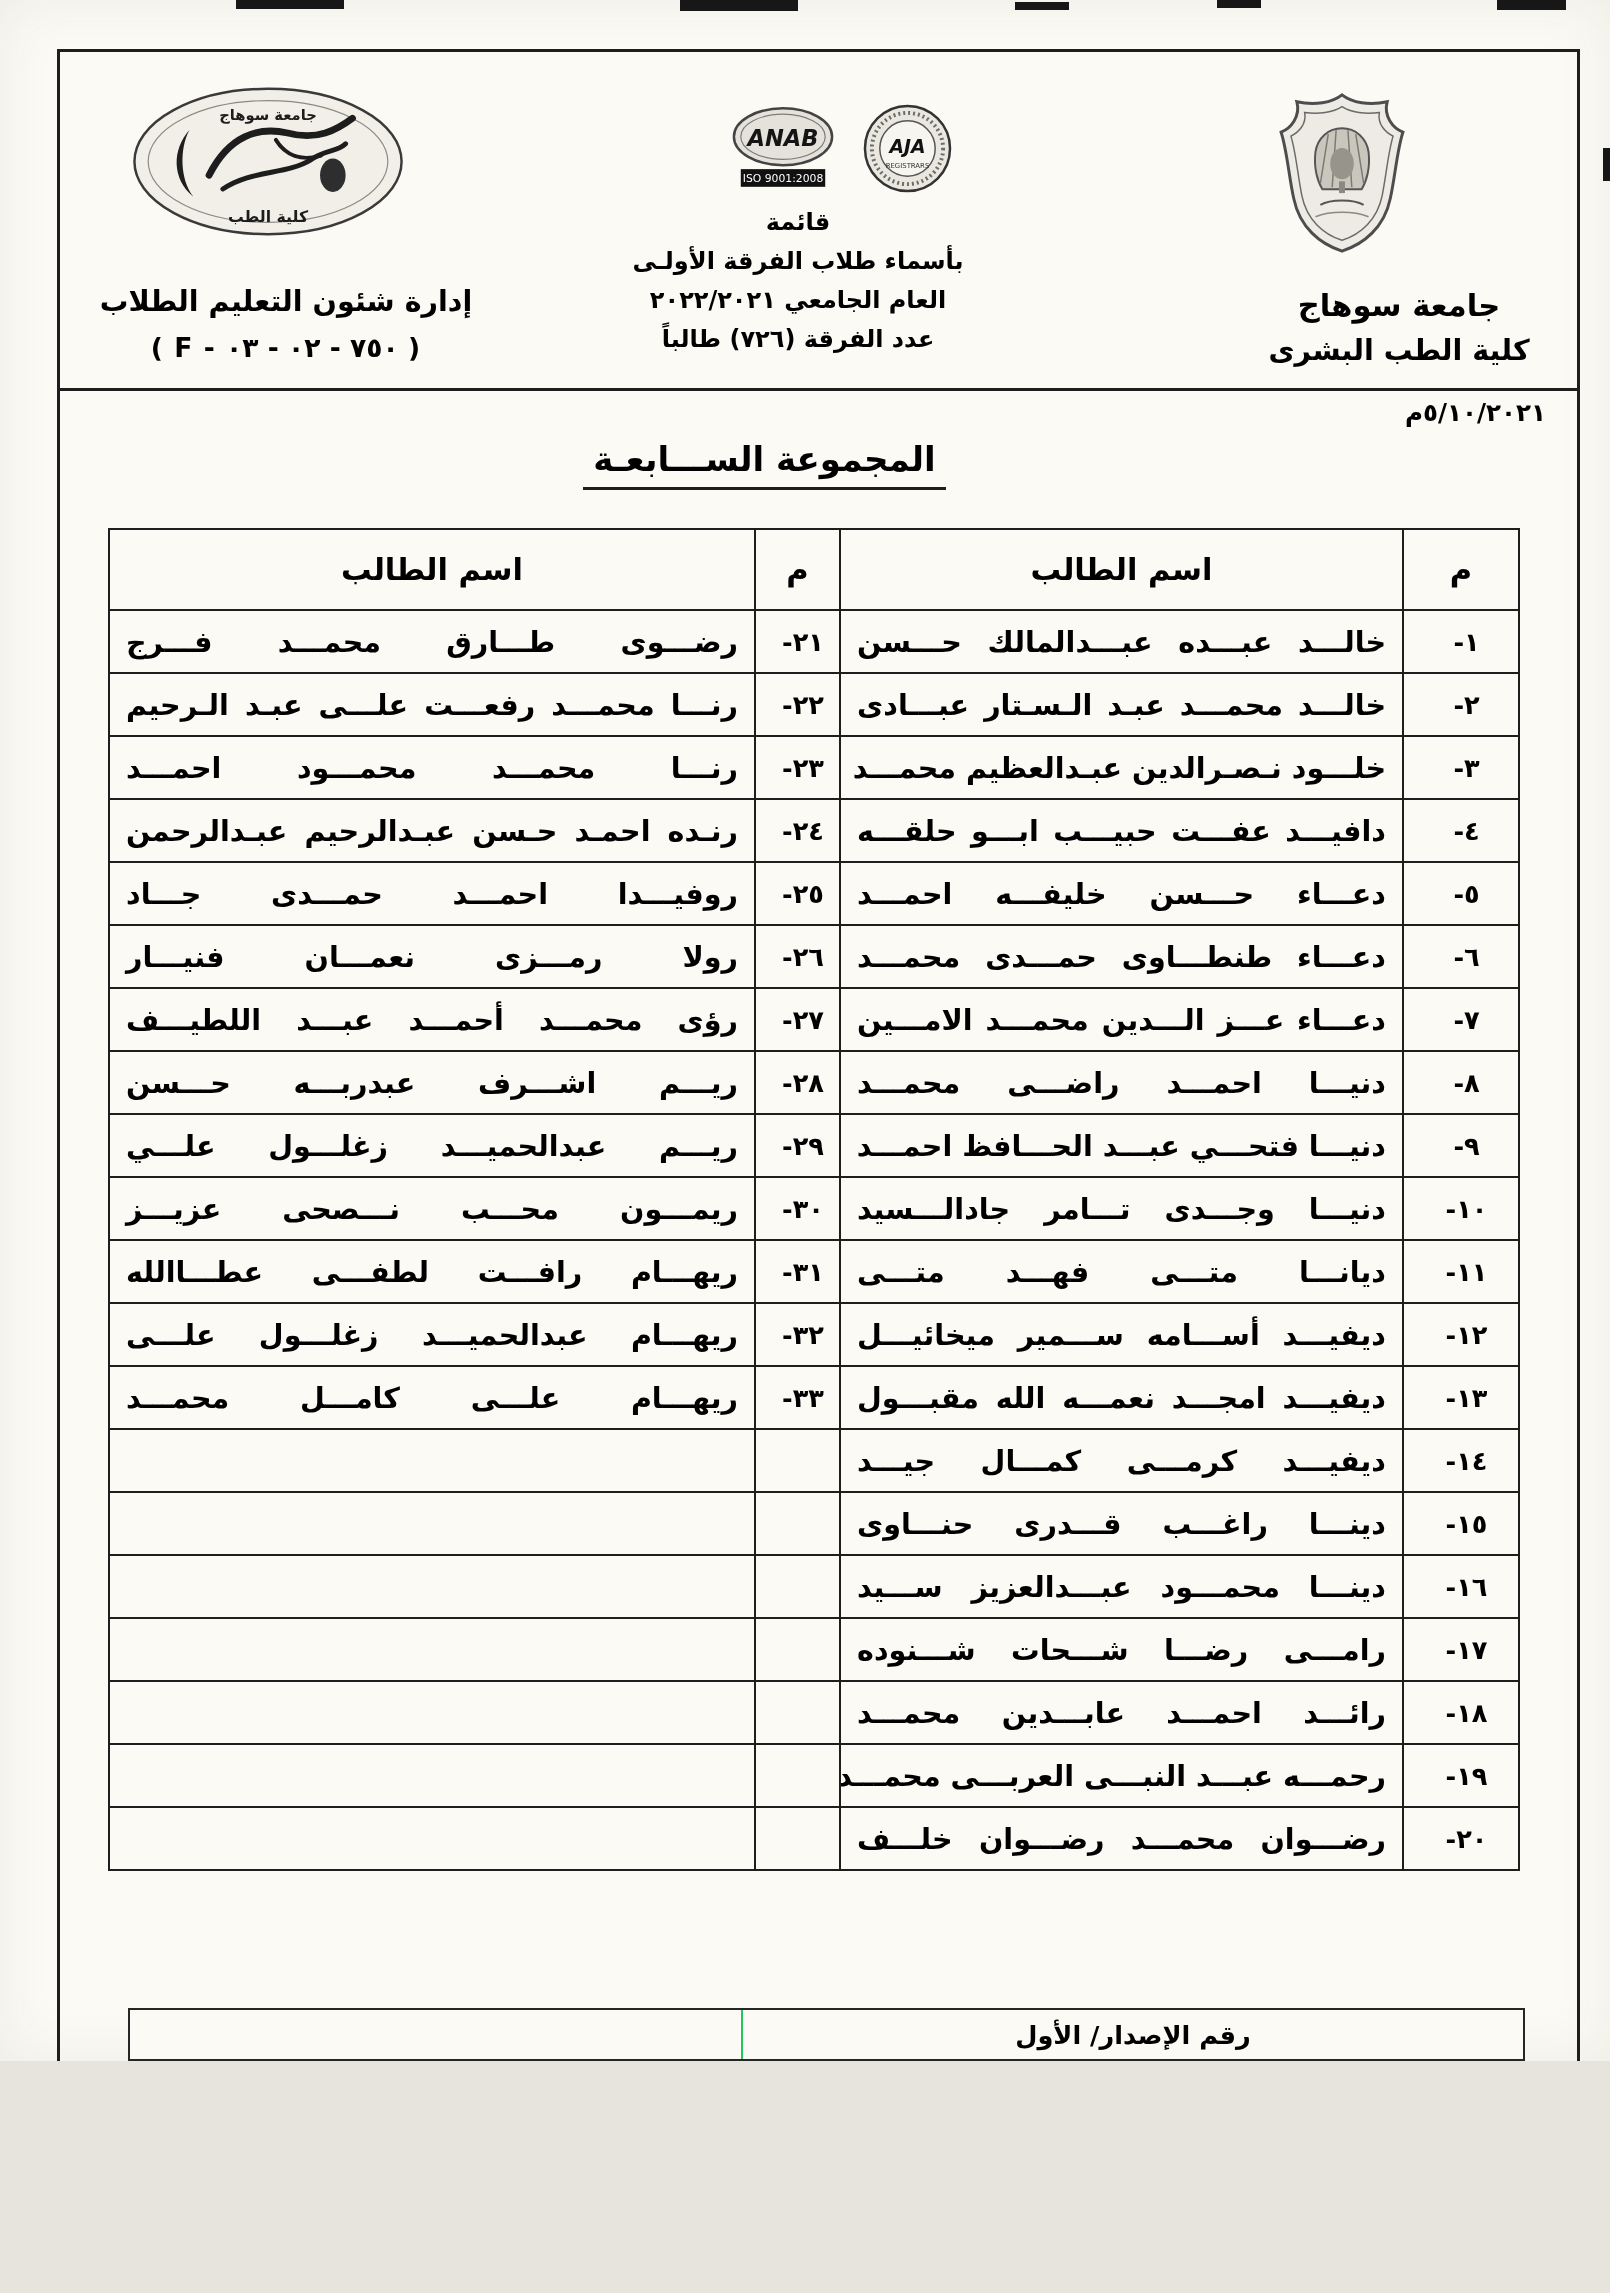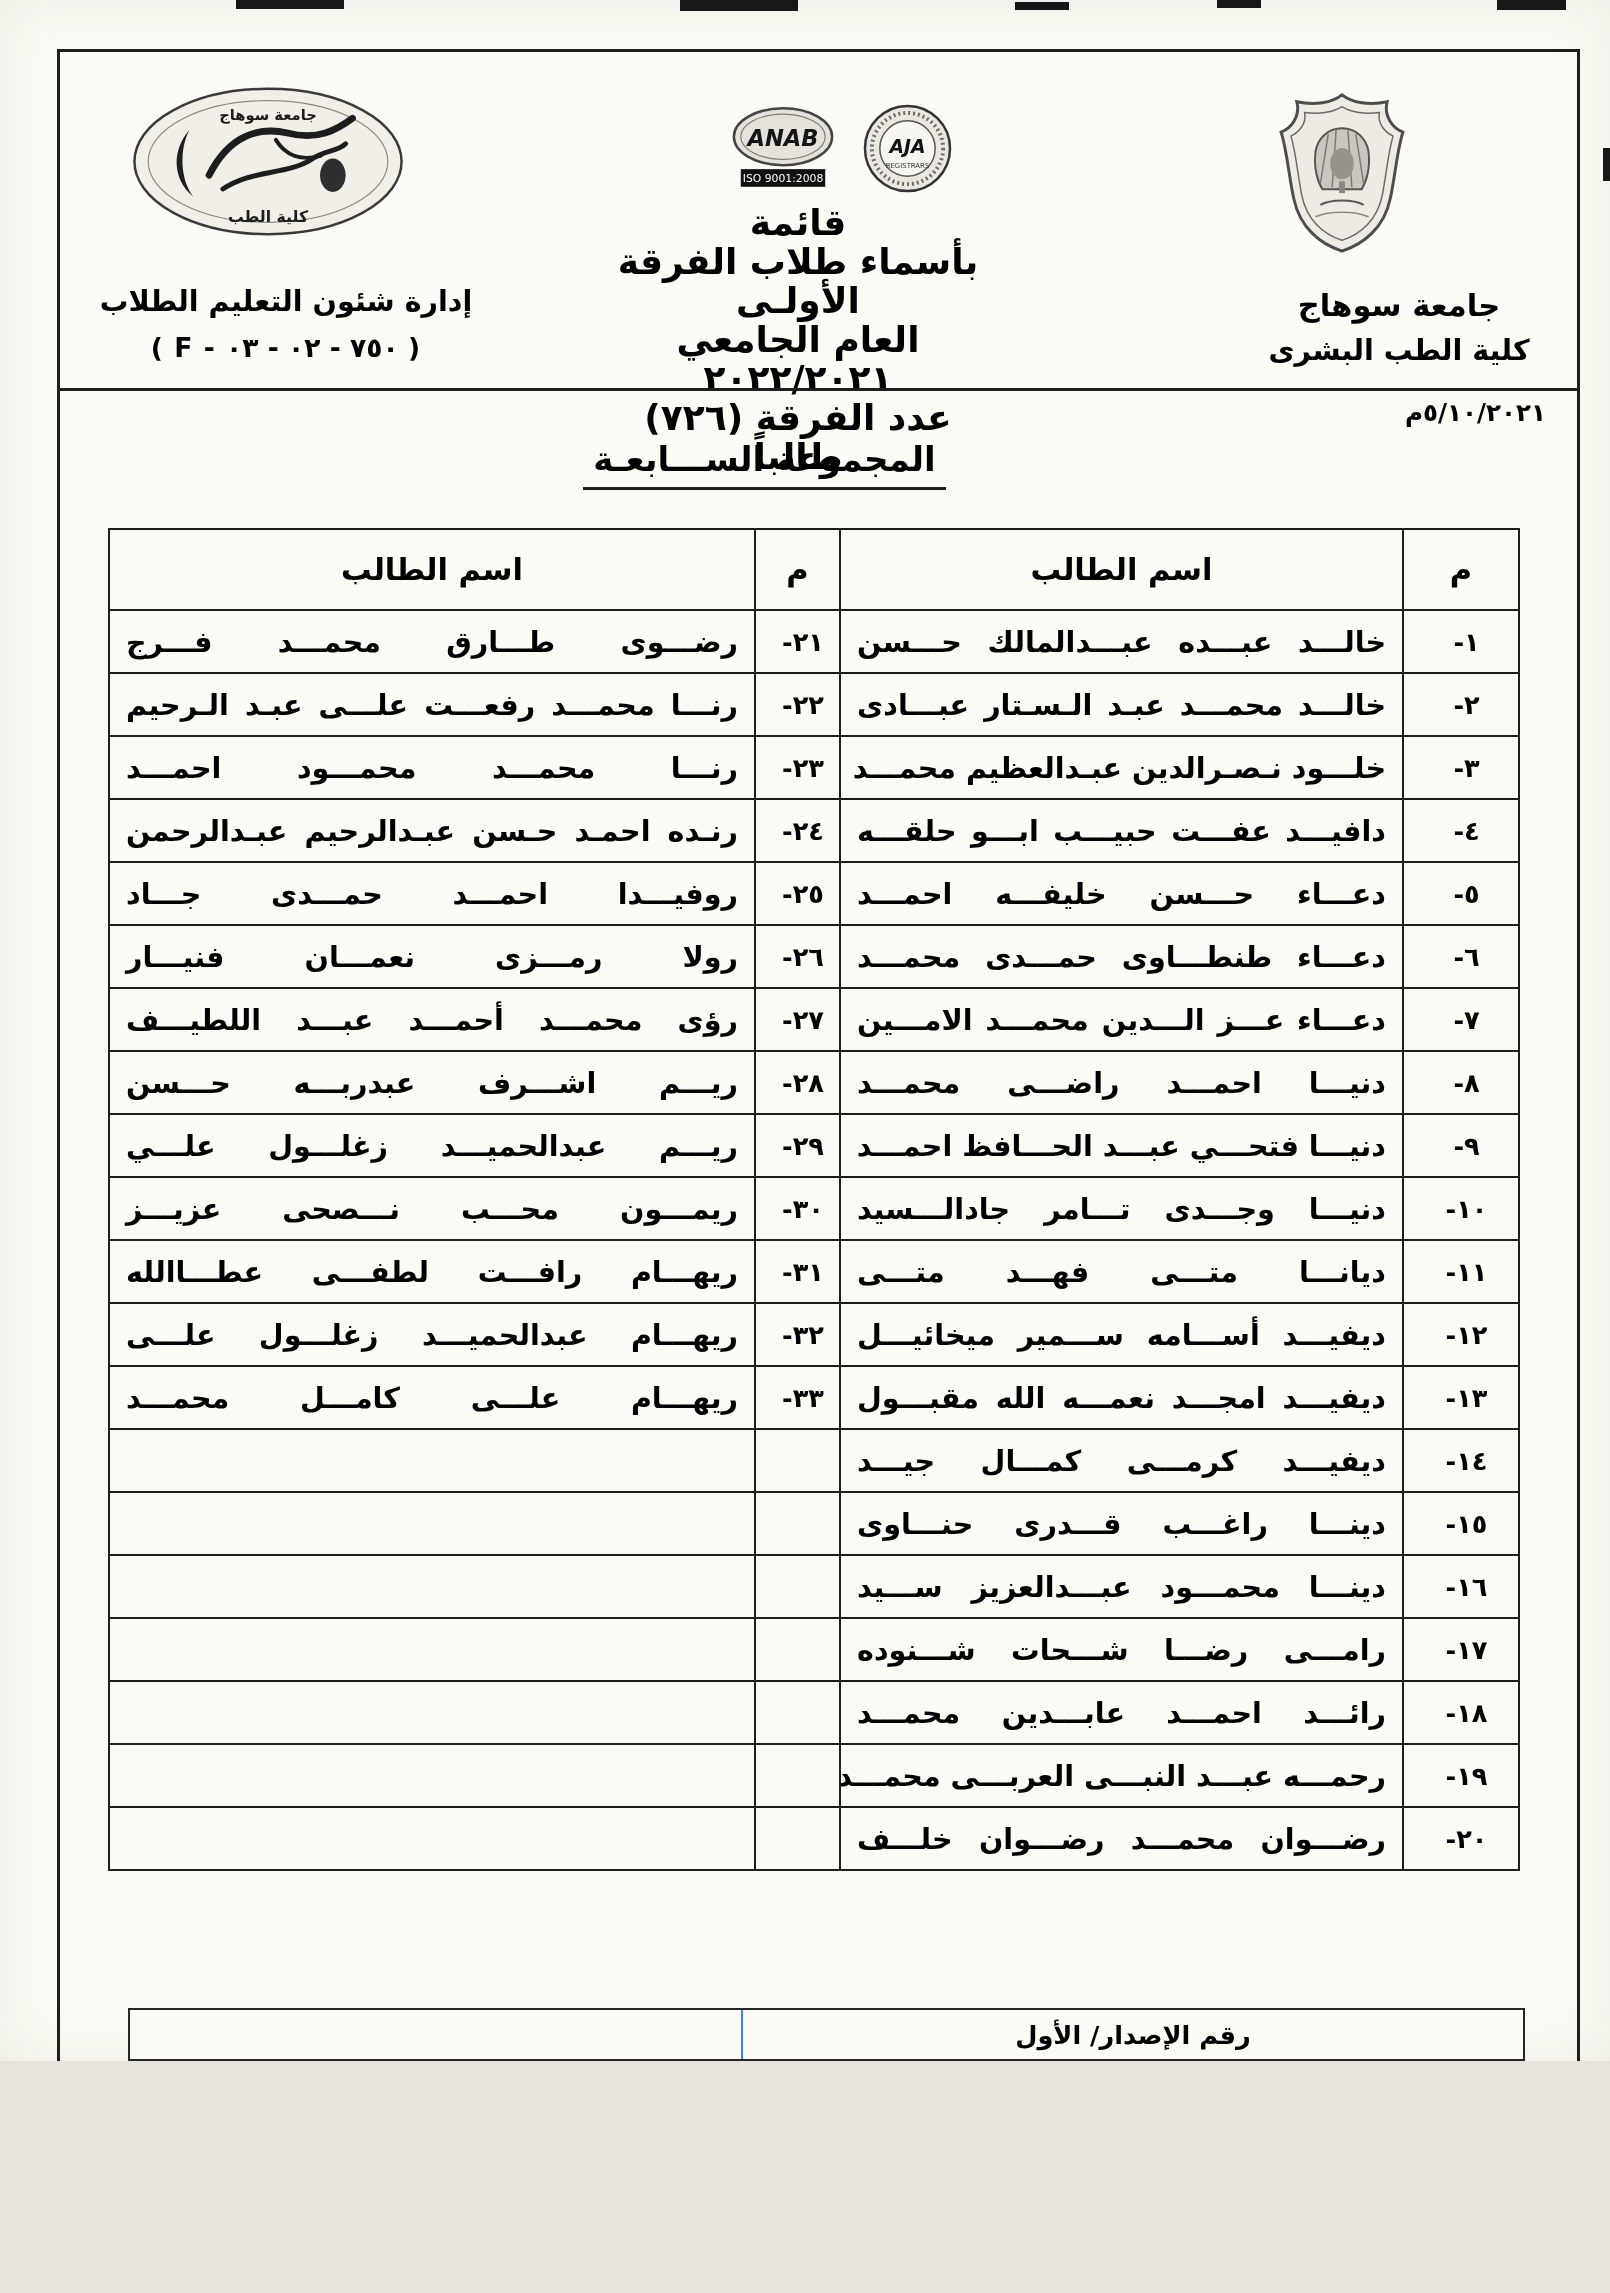--- a/index.html
+++ b/index.html
@@ -23,21 +23,21 @@
     position:absolute; left:57px; top:388px; width:1523px; height:3px; background:#1e1e1e;
   }
 
   .logo-left  { position:absolute; left:128px; top:79px; }
   .admin-block{ position:absolute; left:94px;  top:284px; width:384px; text-align:center; font-weight:bold; direction:rtl; }
   .admin-line { font-size:28.6px; }
   .code-line  { font-size:26.6px; margin-top:13.8px; direction:ltr; letter-spacing:1px; }
 
   .center-logos { position:absolute; left:729px; top:104px; display:flex; gap:23.6px; align-items:flex-start; }
   .center-text  { position:absolute; left:611px; top:203px; width:374px; text-align:center;
-                  font-weight:bold; font-size:36px; line-height:39px; direction:rtl; }
+                  font-weight:bold; font-size:24px; line-height:39px; direction:rtl; }
 
   .logo-right { position:absolute; left:1271px; top:87px; }
   .right-text { position:absolute; left:1261px; top:288px; width:276px; text-align:center; font-weight:bold; direction:rtl; }
   .right-text .l1 { font-size:30.5px; }
   .right-text .l2 { font-size:28.6px; margin-top:9.9px; }
 
   .date-line {
     position:absolute; right:65px; top:398px; font-size:24.6px; font-weight:bold; direction:rtl;
   }
 
@@ -59,21 +59,21 @@
   .name-cell {
     font-size:28.6px; font-weight:bold; padding:0 16px;
     text-align:right; text-align-last:justify; direction:rtl; white-space:nowrap;
   }
 
   .footer-box {
     position:absolute; left:128px; top:2008px; width:1393px; height:49px;
     border:2px solid #262626; display:flex; direction:rtl; background:#fbfaf4;
   }
   .footer-cell { display:flex; align-items:center; justify-content:center; font-size:25.6px; font-weight:bold; direction:rtl; }
-  .footer-cell.issue { width:56%; border-left:2px solid #3b82f6; }
+  .footer-cell.issue { width:56%; border-left:2px solid #22c55e; }
   .footer-cell.fdate { width:44%; }
   .iso-line {
     position:absolute; left:169px; top:2067px; direction:ltr;
     font-family:"DejaVu Serif", serif; font-weight:bold; font-size:26.6px;
   }
 
   svg text { font-family:"DejaVu Sans", sans-serif; }
 </style>
 </head>
 <body>

